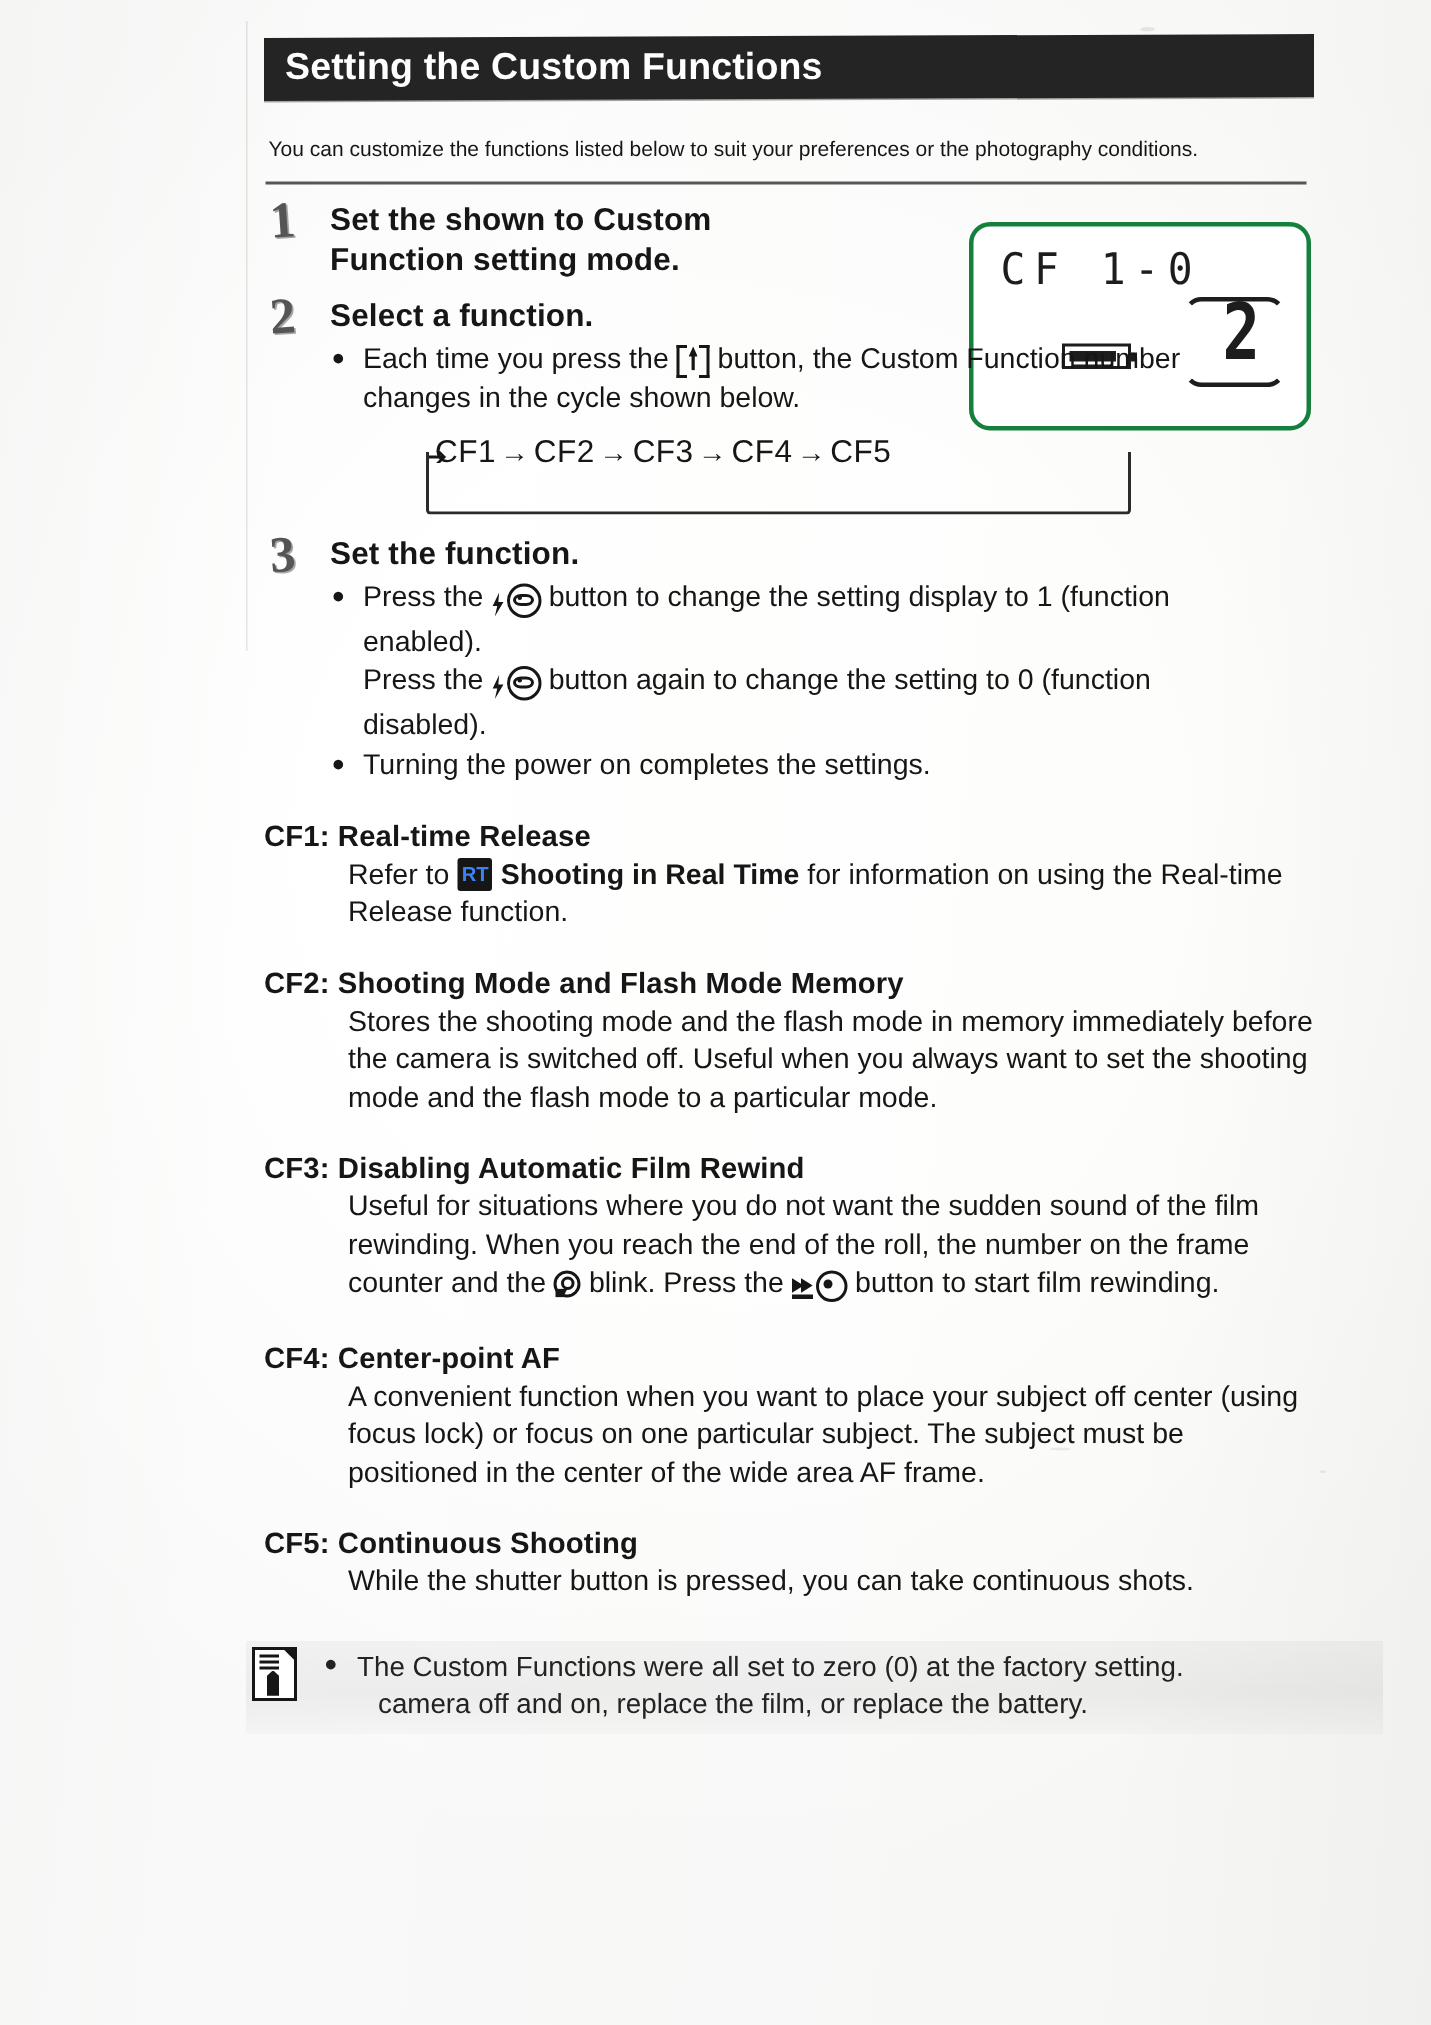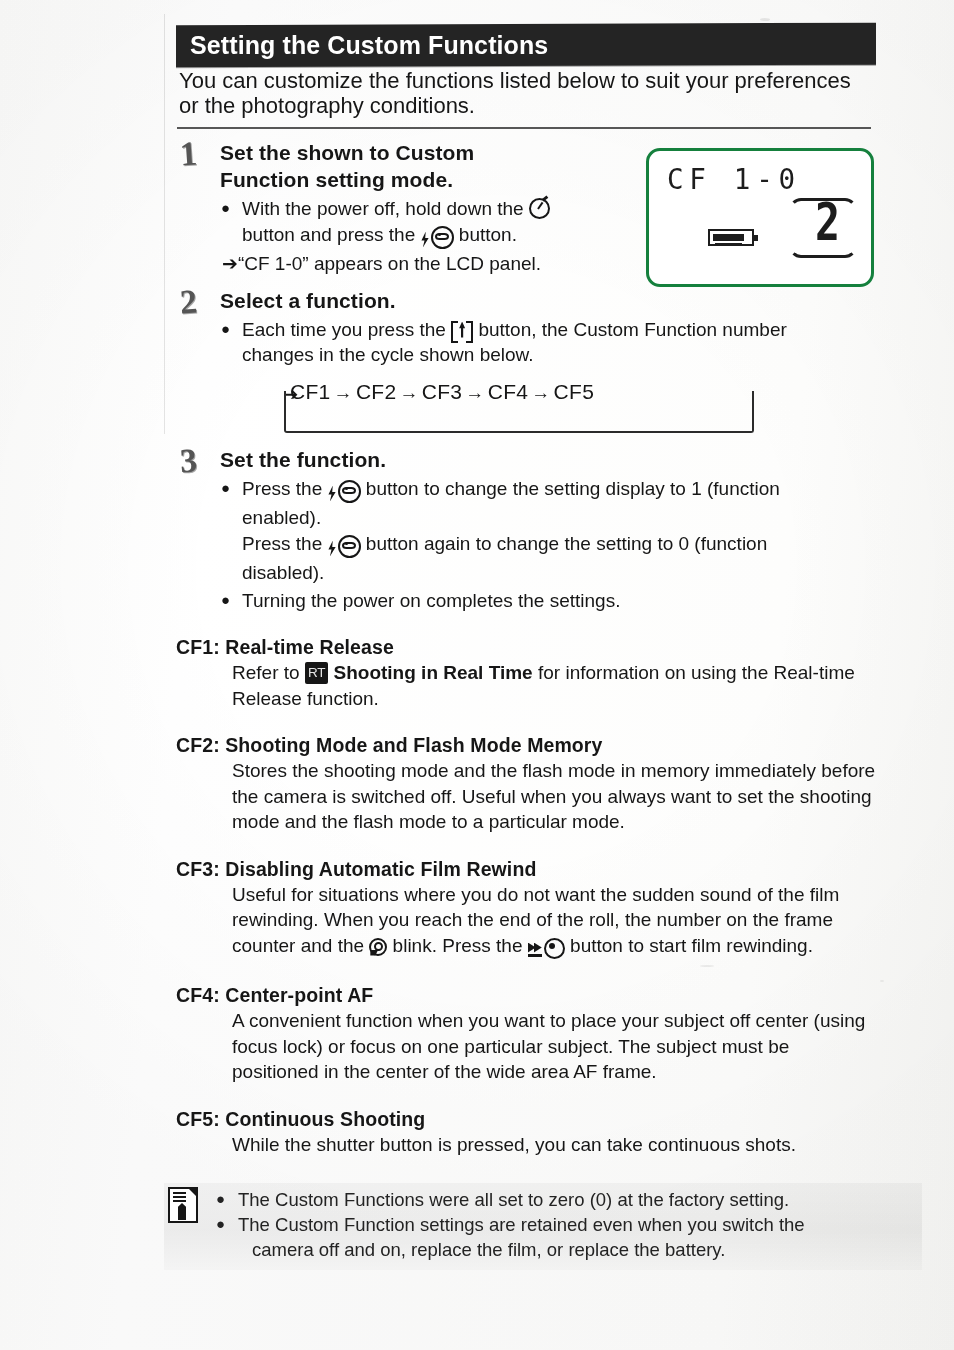--- a/index.html
+++ b/index.html
@@ -55,23 +55,23 @@
     padding: 6px 0 8px 14px;
     height: 28px;
     line-height: 28px;
     width: 686px;
     box-shadow: 0 1px 0 rgba(0,0,0,0.35);
     transform: skewY(-0.22deg);
   }
   .title-bar span { display: inline-block; transform: skewY(0.22deg); }
 
   .intro {
-    font-size: 22px;
+    font-size: 14px;
     line-height: 25px;
-    margin: 2px 0 0 3px;
+    margin: 21px 0 0 3px;
     width: 690px;
   }
 
   .rule {
     margin: 9px 0 0 1px;
     width: 694px;
     height: 2px;
     background: #3a3a3a;
     opacity: 0.85;
   }
@@ -256,23 +256,23 @@
     content:"";
     position:absolute; left: 3.6px; top: 3.6px;
     width: 6px; height: 6px;
     background: #161616;
     border-radius: 50%;
   }
 
   .badge-rt {
     display: inline-block;
     background: #161616;
-    color: #e5e5e5;
+    color: #3b82f6;
     font-size: 13.5px;
-    font-weight: normal;
+    font-weight: bold;
     line-height: 16px;
     padding: 3px 3px;
     border-radius: 2px;
     vertical-align: 2px;
     letter-spacing: -0.2px;
   }
 
   
   .lcd {
     position: absolute;
@@ -454,32 +454,20 @@
     <div class="lcd-top">CF  1-0</div>
     <div class="lcd-battery"></div>
     <div class="lcd-counter-frame"></div>
     <div class="lcd-counter">2</div>
   </div>
 
   <div class="step">
     <div class="step-num">1</div>
     <div class="step-title wide">Set the shown to Custom</div>
     <div class="step-title wide">Function setting mode.</div>
-    <div class="bullets">
-      <div class="bl narrow">
-        <span>With the power off, hold down the</span>
-        <span class="ico ico-timer"></span><br>
-        <span>button and press the</span>
-        <span class="ico-flasheye"><span class="ico-bolt"></span><span class="ico-eye"></span></span>
-        <span>button.</span>
-      </div>
-      <div class="arrow-line narrow">
-        <span>➔</span><span>“CF 1-0” appears on the LCD panel.</span>
-      </div>
-    </div>
   </div>
 
   <div class="step">
     <div class="step-num">2</div>
     <div class="step-title">Select a function.</div>
     <div class="bullets">
       <div class="bl">
         <span>Each time you press the</span>
         <span class="ico-drive"><i></i></span>
         <span>button, the Custom Function number</span><br>
@@ -555,17 +543,16 @@
     <div class="cf-body">While the shutter button is pressed, you can take continuous shots.</div>
   </div>
 
   <div class="note">
     <div class="note-icon">
         <i></i>
         <s></s>
         <b></b>
       </div>
     <div class="note-line">The Custom Functions were all set to zero (0) at the factory setting.</div>
-    <div class="note-line">The Custom Function settings are retained even when you switch the</div>
     <div class="note-line cont">camera off and on, replace the film, or replace the battery.</div>
   </div>
 
 </div>
 
 </body></html>

